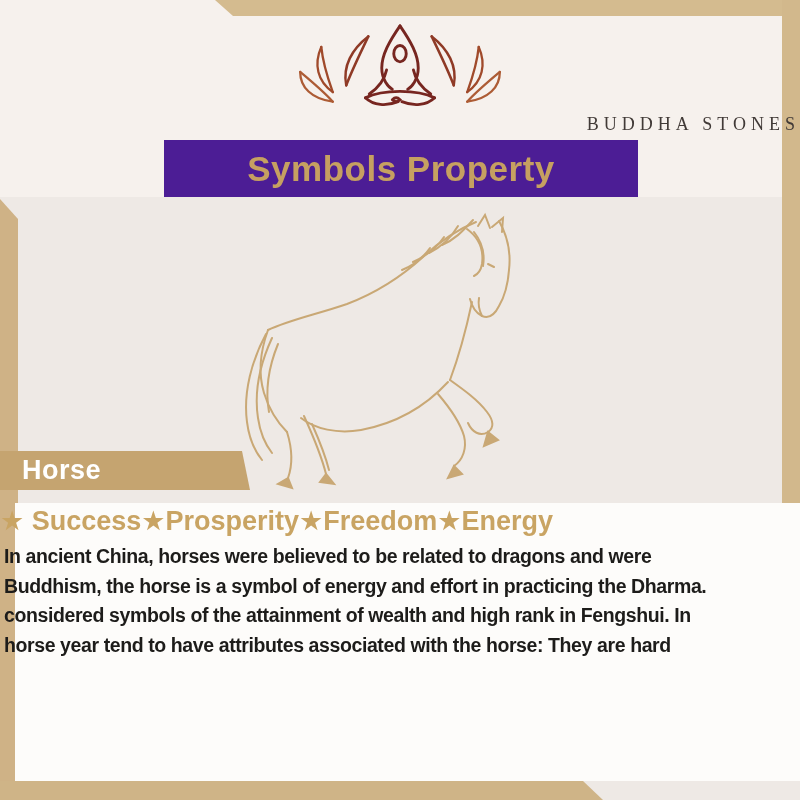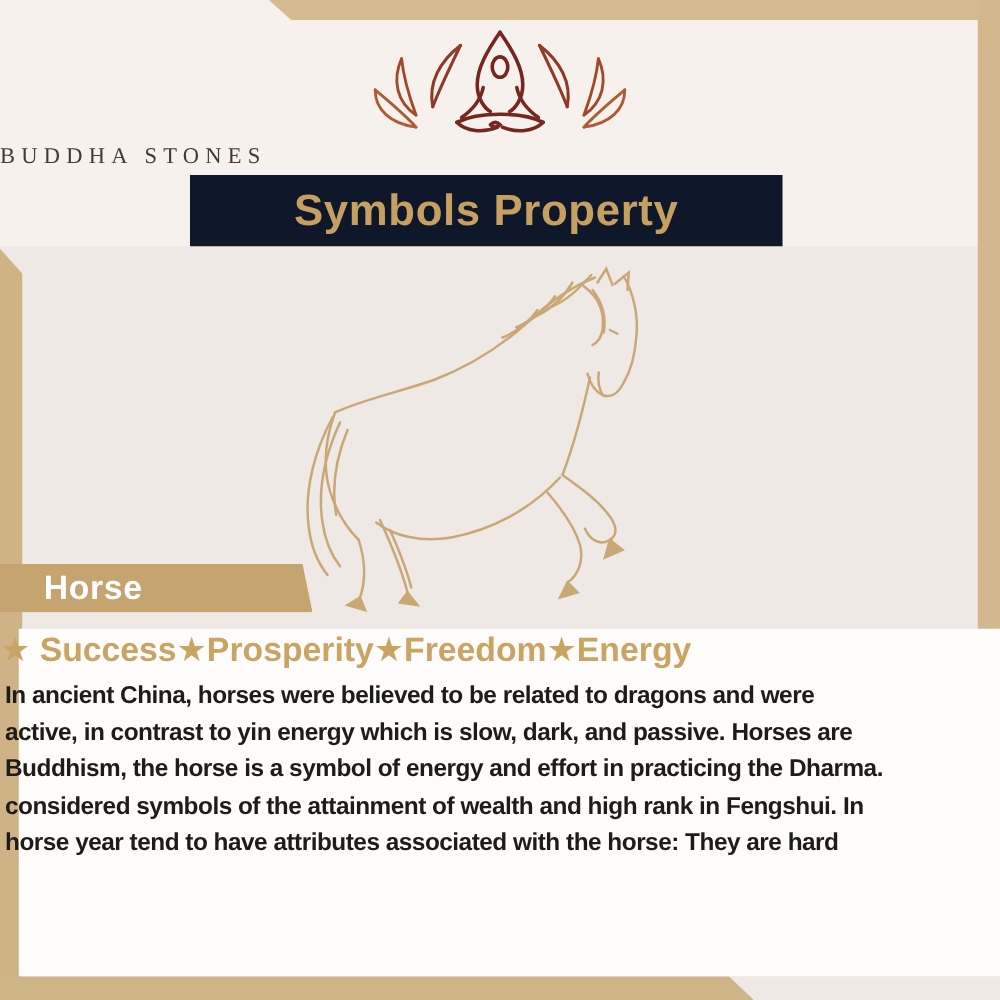--- a/index.html
+++ b/index.html
@@ -11,42 +11,42 @@
   .lower-bg{position:absolute;left:0;top:197px;width:800px;height:603px;background:#eee9e5;}
   
   .deco{position:absolute;inset:0;pointer-events:none;}
   .deco-top{background:#d4bb8f;clip-path:polygon(215px 0,800px 0,800px 16px,233px 16px);}
   .deco-right{background:#d2b88c;clip-path:polygon(782px 0,800px 0,800px 598px,782px 578px);}
   .deco-left{background:#cfb286;clip-path:polygon(0 199px,18px 219px,18px 800px,0 800px);}
   .deco-bottom{background:#cfb487;clip-path:polygon(0 781px,583px 781px,603px 800px,0 800px);}
   
   .logo{position:absolute;left:280px;top:22px;width:240px;height:96px;}
   .brand-name{
-    position:absolute;left:0;top:114px;width:800px;text-align:left;
+    position:absolute;left:0;top:114px;width:800px;text-align:right;
     font-family:"Liberation Serif","DejaVu Serif",serif;
     font-size:18px;letter-spacing:5px;color:#413a37;
   }
   
   .title-band{
-    position:absolute;left:152px;top:140px;width:474px;height:57px;
-    background:#0f172a;text-align:center;
+    position:absolute;left:164px;top:140px;width:474px;height:57px;
+    background:#4c1d95;text-align:center;
   }
   .title-band h1{
     margin:0;line-height:57px;font-size:35px;font-weight:bold;color:#c6a061;
     letter-spacing:0.5px;
   }
   
   .horse-art{position:absolute;left:226px;top:212px;width:292px;height:278px;}
   
   .zodiac-banner{
     position:absolute;left:0;top:451px;width:250px;height:39px;
     background:#c5a470;clip-path:polygon(0 0,242px 0,250px 100%,0 100%);
   }
   .zodiac-banner span{
-    display:block;padding-left:35px;line-height:38px;
+    display:block;padding-left:22px;line-height:38px;
     font-size:27px;font-weight:bold;color:#ffffff;letter-spacing:0.5px;
   }
   
   .text-panel{position:absolute;left:15px;top:503px;width:785px;height:278px;background:#fdfcfa;}
   .traits-line{
     position:absolute;left:0;top:505px;width:800px;text-align:left;
     font-size:27px;font-weight:bold;color:#c9a463;letter-spacing:0px;
   }
   .body-text{position:absolute;left:4px;top:542px;width:770px;}
   .body-text .line{
@@ -153,19 +153,18 @@
   <div class="zodiac-banner">
     <span>Horse</span>
   </div>
 
   <div class="text-panel"></div>
 
   <div class="traits-line">★ Success★Prosperity★Freedom★Energy</div>
 
   <div class="body-text">
     <div class="line">In ancient China, horses were believed to be related to dragons and were</div>
-    <div class="line">active, in contrast to yin energy which is slow, dark, and passive. Horses are</div>
     <div class="line">Buddhism, the horse is a symbol of energy and effort in practicing the Dharma.</div>
     <div class="line">considered symbols of the attainment of wealth and high rank in Fengshui. In</div>
     <div class="line">horse year tend to have attributes associated with the horse: They are hard</div>
   </div>
 
 </div>
 
 </body></html>

